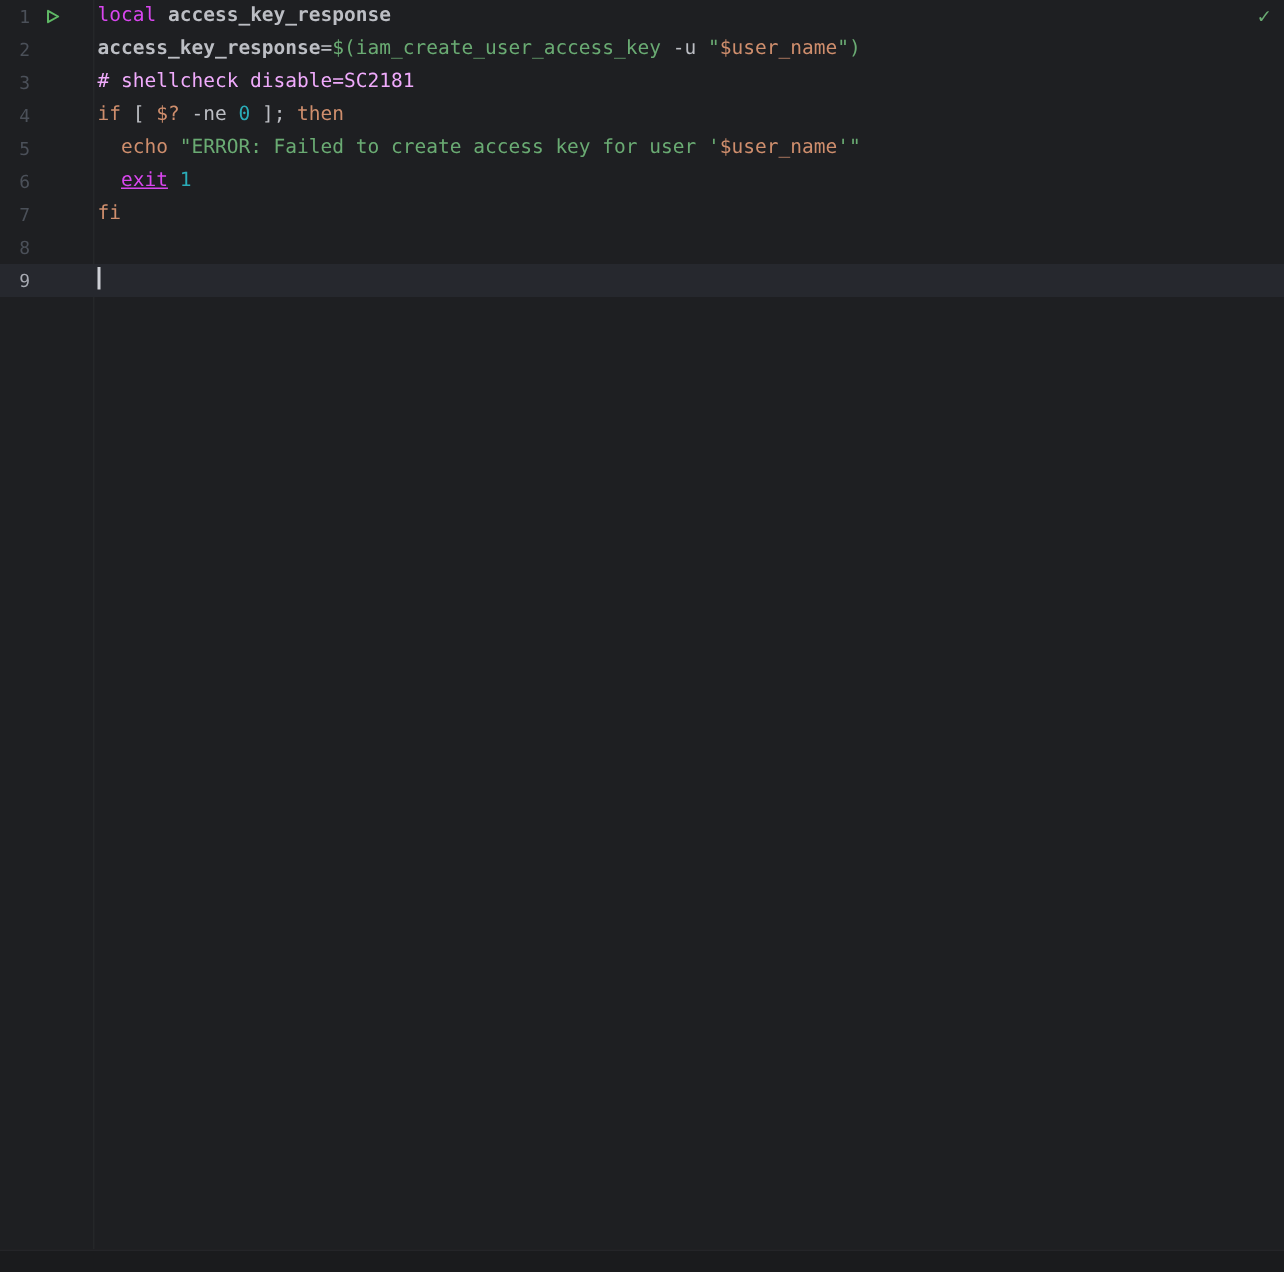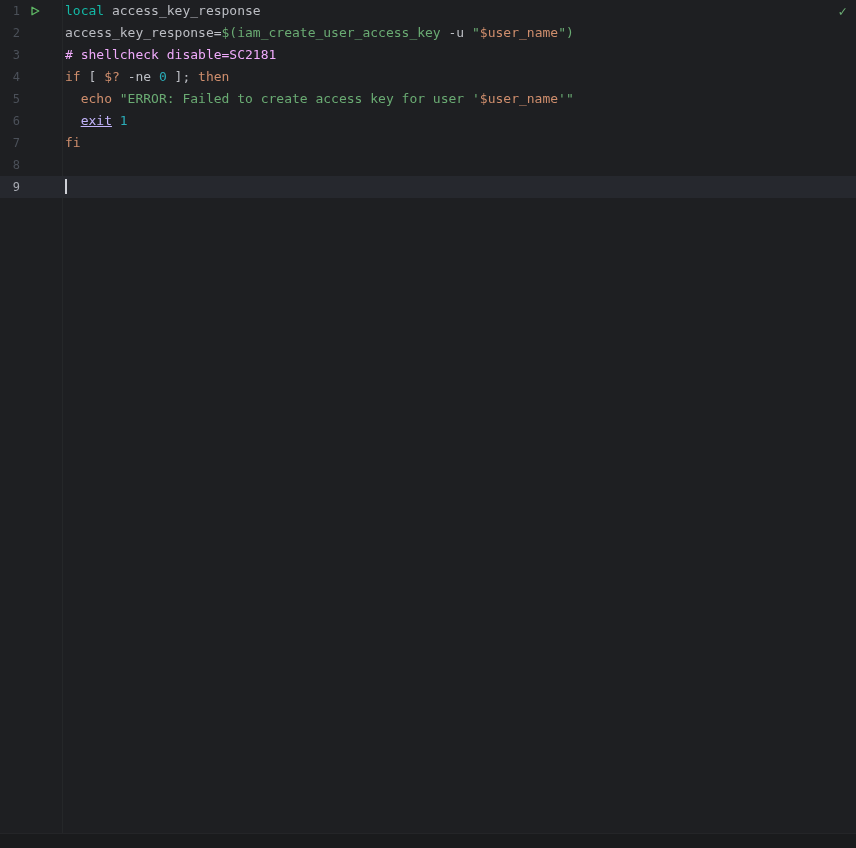--- a/index.html
+++ b/index.html
@@ -39,21 +39,21 @@
     display:inline-block; width:14px; height:14px; margin-left:9px;
     position:relative; top:0px;
   }
   .gicon svg { display:block; margin-top:1px; }
   .code-text {
     flex:1; white-space:pre; padding-left:3px;
     color:var(--plain,#bcbec4);
     cursor:text;
   }
   .tok { white-space:pre; }
-  .tok.bold { font-weight:400;margin-top:32px; }
+  .tok.bold { font-weight:700;margin-top:32px; }
   .caret {
     display:inline-block; width:2px; height:15px;
     background:var(--caret,#ced0d6);
     vertical-align:-3px;
   }
   .inspections-check {
     position:absolute; top:2px; right:9px;
     color:var(--check,#6aab73);
     font-size:14px; line-height:18px;
     cursor:pointer;
@@ -72,21 +72,21 @@
   <div class="code-rows">
       <div class="code-row">
         <div class="gutter">
           <span class="lnum">1</span>
           <span class="gicon">
             <svg width="12" height="12" viewBox="0 0 12 12">
               <path d="M3 2.2 L9.8 6 L3 9.8 Z" fill="none" stroke="#5fb865" stroke-width="1.3" stroke-linejoin="round"></path>
             </svg>
           </span>
         </div>
-        <div class="code-text"><span class="tok" style="color: #14b8a6; text-align: center;">local</span><span class="tok" style="color: rgb(188, 190, 196);"> </span><span class="tok bold" style="color: rgb(188, 190, 196);">access_key_response</span></div>
+        <div class="code-text"><span class="tok" style="color: #d946ef; text-align: center;">local</span><span class="tok" style="color: rgb(188, 190, 196);"> </span><span class="tok bold" style="color: rgb(188, 190, 196);">access_key_response</span></div>
       </div>
       <div class="code-row">
         <div class="gutter">
           <span class="lnum">2</span>
           <span class="gicon"></span>
         </div>
         <div class="code-text"><span class="tok bold" style="color: rgb(188, 190, 196);">access_key_response</span><span class="tok" style="color: rgb(188, 190, 196);">=</span><span class="tok" style="color: rgb(106, 171, 115);">$(</span><span class="tok" style="color: rgb(106, 171, 115);">iam_create_user_access_key</span><span class="tok" style="color: rgb(188, 190, 196);"> </span><span class="tok" style="color: rgb(188, 190, 196);">-u</span><span class="tok" style="color: rgb(188, 190, 196);"> </span><span class="tok" style="color: rgb(106, 171, 115);">"</span><span class="tok" style="color: rgb(207, 142, 109);">$user_name</span><span class="tok" style="color: rgb(106, 171, 115);">"</span><span class="tok" style="color: rgb(106, 171, 115);">)</span></div>
       </div>
       <div class="code-row">
         <div class="gutter">
@@ -107,21 +107,21 @@
           <span class="lnum">5</span>
           <span class="gicon"></span>
         </div>
         <div class="code-text"><span class="tok" style="color: rgb(188, 190, 196);">  </span><span class="tok" style="color: rgb(207, 142, 109);">echo</span><span class="tok" style="color: rgb(188, 190, 196);"> </span><span class="tok" style="color: rgb(106, 171, 115);">"ERROR: Failed to create access key for user '</span><span class="tok" style="color: rgb(207, 142, 109);">$user_name</span><span class="tok" style="color: rgb(106, 171, 115);">'"</span></div>
       </div>
       <div class="code-row">
         <div class="gutter">
           <span class="lnum">6</span>
           <span class="gicon"></span>
         </div>
-        <div class="code-text"><span class="tok" style="color: rgb(188, 190, 196);">  </span><span class="tok" style="color: #c4b5fd; text-decoration: underline;">exit</span><span class="tok" style="color: rgb(188, 190, 196);"> </span><span class="tok" style="color: rgb(42, 172, 184);">1</span></div>
+        <div class="code-text"><span class="tok" style="color: rgb(188, 190, 196);">  </span><span class="tok" style="color: #d946ef; text-decoration: underline;">exit</span><span class="tok" style="color: rgb(188, 190, 196);"> </span><span class="tok" style="color: rgb(42, 172, 184);">1</span></div>
       </div>
       <div class="code-row">
         <div class="gutter">
           <span class="lnum">7</span>
           <span class="gicon"></span>
         </div>
         <div class="code-text"><span class="tok" style="color: rgb(207, 142, 109);">fi</span></div>
       </div>
       <div class="code-row">
         <div class="gutter">

